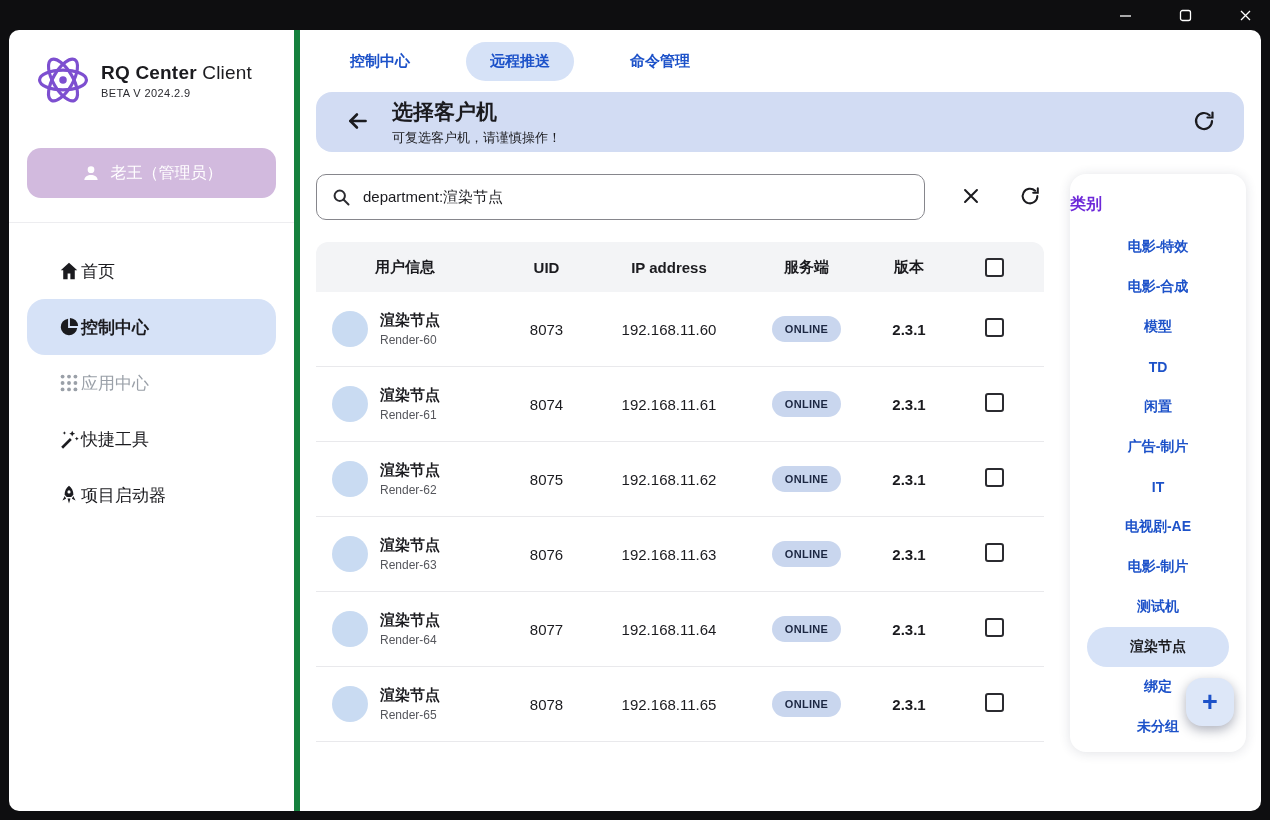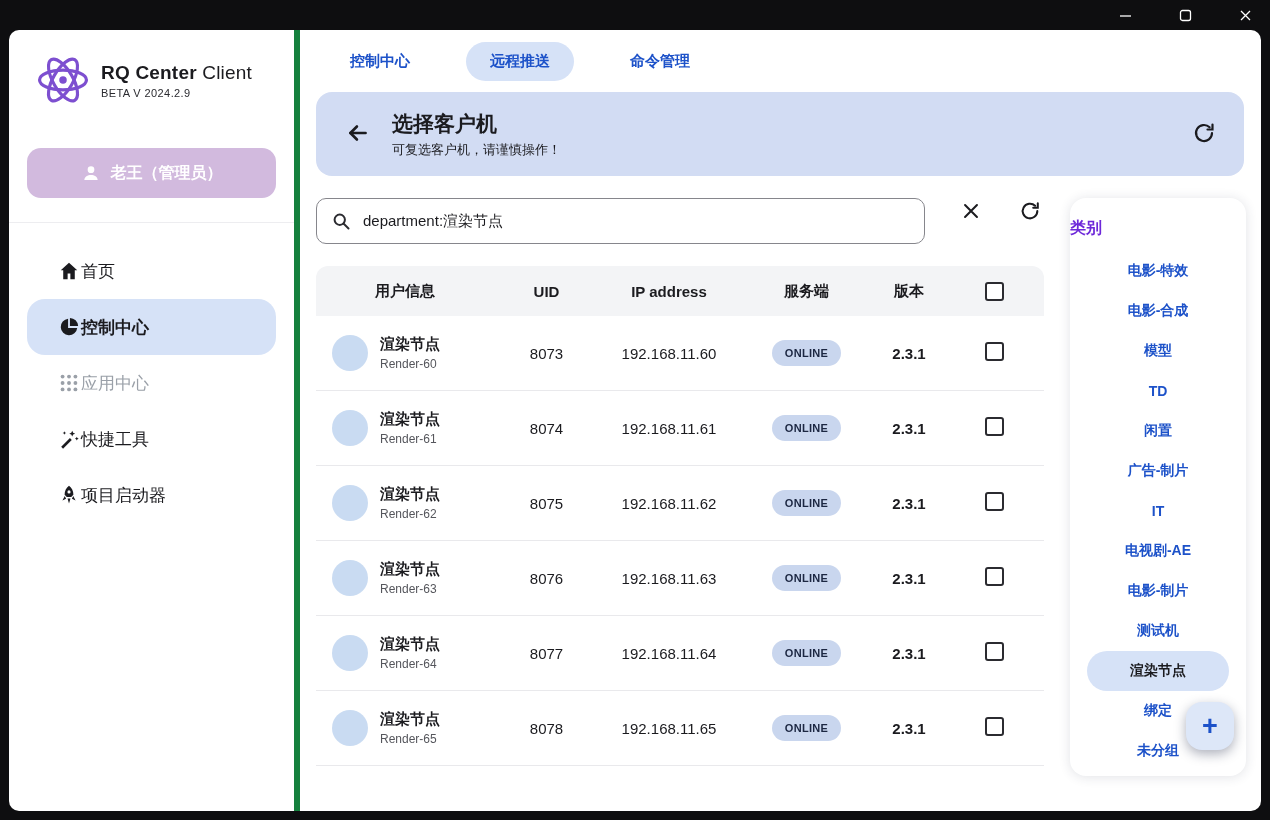--- a/index.html
+++ b/index.html
@@ -20,21 +20,21 @@
   
   .sidebar { width:291px; flex:none; padding-top:20px; border-right:6px solid #15803d; }
   .brand { display:flex; align-items:center; gap:8px; padding-left:24px; }
   .logo { width:60px; height:60px; flex:none; }
   .logo svg { width:60px; height:60px; }
   .app-name { font-size:19px; color:#1b1b1f; letter-spacing:.2px; }
   .app-name b { font-weight:800; }
   .app-version { font-size:11px; color:#2b2b30; margin-top:3px; letter-spacing:.4px; }
 
   .user-badge { margin:38px 18px 0 18px; height:50px; border-radius:14px;
-    background:var(--badge-purple,#d2bade); color:#fff; font-weight:700; font-size:16px;
+    background:var(--badge-purple,#d2bade); color:#fff; font-weight:400; font-size:16px;
     display:flex; align-items:center; justify-content:center; gap:10px; cursor:pointer; }
   .user-badge svg { width:20px; height:20px; }
 
   .sidebar-divider { border:none; border-top:1px solid #ededf0; margin:24px 0 20px; }
 
   .nav-item { height:56px; margin:0 18px; padding-left:30px; border-radius:18px;
     display:flex; align-items:center; font-size:17px; color:#1b1b1f; cursor:pointer; }
   .nav-item.active { background:var(--pill-blue,#d6e2f7); font-weight:700; }
   .nav-item.disabled { color:#9aa0a8; }
   .nav-icon { width:24px; height:24px; display:flex; align-items:center; justify-content:center; }
@@ -42,33 +42,33 @@
 
   
   .main { flex:1; min-width:0; display:flex; flex-direction:column; padding:0 17px 0 16px; }
 
   .top-tabs { display:flex; align-items:center; gap:32px; height:46px; margin-top:8px; padding-left:10px; }
   .tab { border:none; background:none; color:var(--accent,#1d52c9); font-weight:700; font-size:15px;
     padding:10px 24px; border-radius:22px; cursor:pointer; font-family:inherit; }
   .tab.active { background:var(--pill-blue,#d6e2f7); }
 
   .banner { margin-top:8px; background:var(--banner-blue,#d2dcf3); border-radius:16px;
-    height:84px; flex:none; display:flex; align-items:center; padding:0 26px; gap:18px; }
+    height:60px; flex:none; display:flex; align-items:center; padding:0 26px; gap:18px; }
   .back-btn { background:none; border:none; width:32px; height:32px; color:#1b1b1f; cursor:pointer; padding:0; }
   .back-btn svg { width:26px; height:26px; }
   .banner-title { font-size:21px; font-weight:800; color:#1b1b1f; margin:0; }
   .banner-sub { font-size:13px; color:#1b1b1f; margin:3px 0 0; }
   .banner-refresh { margin-left:auto; background:none; border:none; width:28px; height:28px;
     color:#1b1b1f; cursor:pointer; padding:0; }
   .banner-refresh svg { width:24px; height:24px; }
 
   .work-row { display:flex; margin-top:22px; flex:1; min-height:0; }
   .left-col { width:728px; flex:none; display:flex; flex-direction:column; min-height:0; }
 
-  .search-row { display:flex; align-items:flex-start; gap:32px; flex:none; }
+  .search-row { display:flex; align-items:center; gap:32px; flex:none; }
   .search-box { width:618px; height:46px; border:1.2px solid #86868c; border-radius:10px;
     display:flex; align-items:center; padding:0 14px; gap:10px; background:#fff; }
   .search-box svg { width:20px; height:20px; color:#2b2b30; flex:none; }
   .search-input { flex:1; border:none; outline:none; background:transparent; font-size:15px;
     color:#1b1b1f; font-family:inherit; }
   .icon-btn { background:none; border:none; width:28px; height:28px; color:#1b1b1f;
     cursor:pointer; padding:0; }
   .icon-btn svg { width:22px; height:22px; }
 
   .client-table { margin-top:22px; flex:none; }

